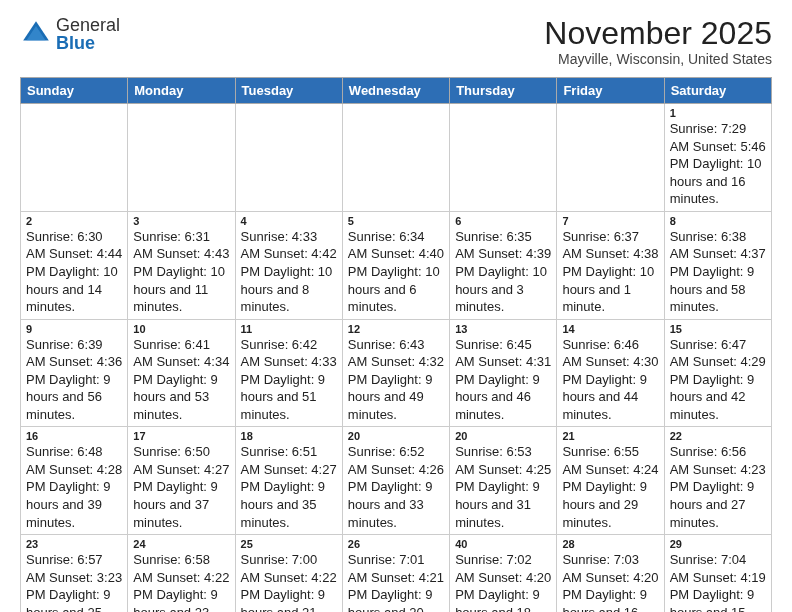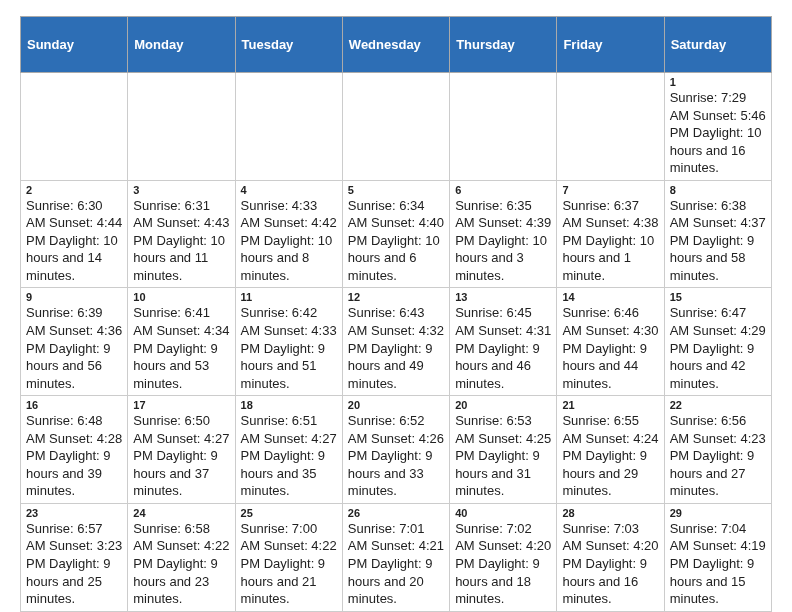--- a/index.html
+++ b/index.html
@@ -52,21 +52,21 @@
     .calendar {
       width: 100%;
       border-collapse: collapse;
       border: 1px solid #ccc;
     }
     .calendar th {
       background: #2d6eb5;
       color: #fff;
       font-size: 13px;
       font-weight: bold;
-      padding: 20px 6px;
+      padding: 5px 6px;
       text-align: left;
       border: 1px solid #aaa;
     }
     .calendar td {
       vertical-align: top;
       border: 1px solid #ccc;
       padding: 3px 5px;
       width: calc(100% / 7);
       min-height: 70px;
       height: 70px;
@@ -90,20 +90,36 @@
       background: #f9f9f9;
     }
     tr.week-row td {
       height: 72px;
     }
   </style>
 </head>
 <body>
 
 <div class="page">
+  <div class="header">
+    <div class="logo">
+      <svg class="logo-icon" viewBox="0 0 40 40" xmlns="http://www.w3.org/2000/svg">
+        <polygon points="20,4 36,28 4,28" fill="#1a6db5"></polygon>
+        <polygon points="20,10 32,28 8,28" fill="#4a9de0" opacity="0.5"></polygon>
+      </svg>
+      <div class="logo-text">
+        <span class="general">General</span><br>
+        <span class="blue">Blue</span>
+      </div>
+    </div>
+    <div class="title-block">
+      <div class="month-title">November 2025</div>
+      <div class="location">Mayville, Wisconsin, United States</div>
+    </div>
+  </div>
 
   <table class="calendar">
     <thead>
       <tr>
       <th>Sunday</th>
           <th>Monday</th>
           <th>Tuesday</th>
           <th>Wednesday</th>
           <th>Thursday</th>
           <th>Friday</th>

